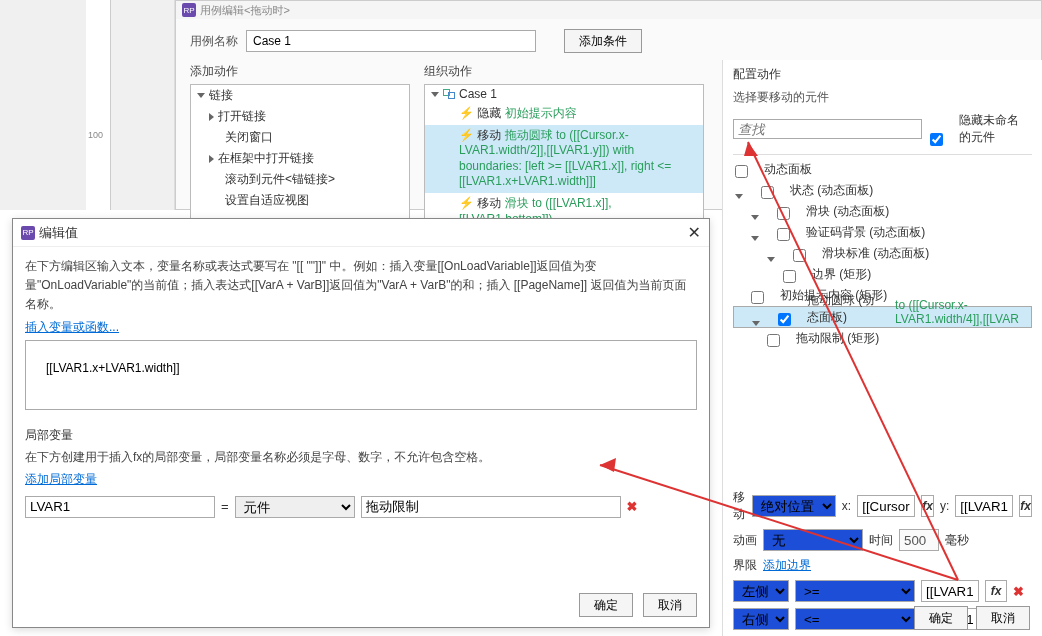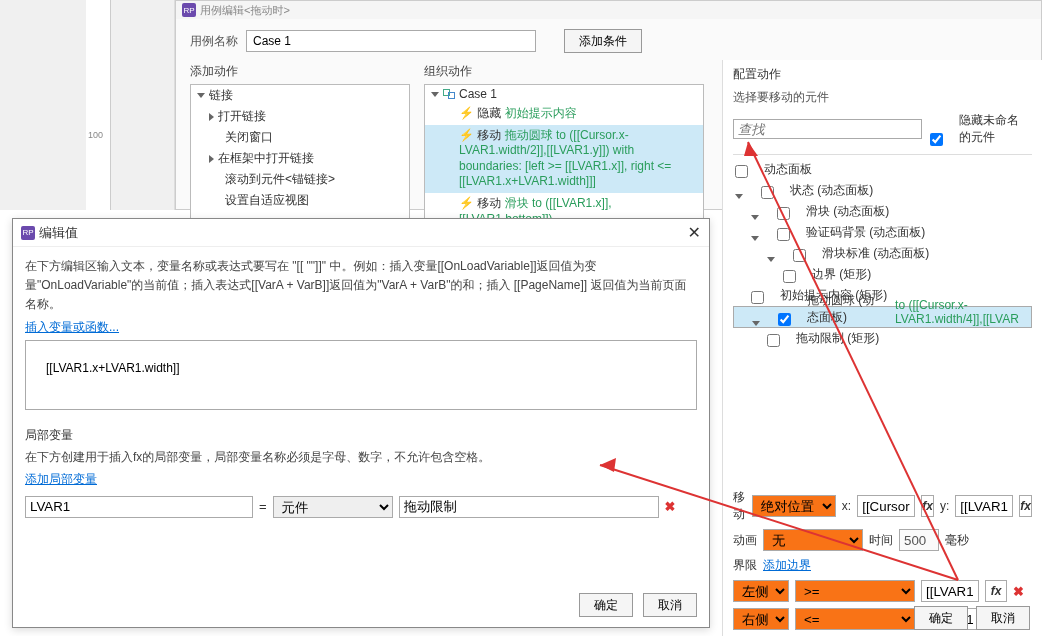--- a/index.html
+++ b/index.html
@@ -46,40 +46,40 @@
 .cb-row { display: flex; align-items: flex-end; gap: 16px; padding: 2px 2px; font-size: 12px; }
 .cb-row.ind1 { padding-left: 18px; }
 .cb-row.ind2 { padding-left: 34px; }
 .cb-row.ind3 { padding-left: 50px; }
 .cb-row.sel { background: #cde9f7; }
 .cb-row .arrow { margin-right: 2px; }
 .cb-row input[type=checkbox] { margin: 0; }
 
 .move-grid { margin-top: 140px; font-size: 12px; }
 .mg-row { display: flex; align-items: center; gap: 6px; margin-bottom: 6px; }
-.sel { height: 22px; border: 1px solid #aaa; background: #f97316; padding: 1px 4px; }
+.sel { height: 22px; border: 1px solid #aaa; background: #1d4ed8; padding: 1px 4px; }
 .sm-in { width: 58px; height: 22px; border: 1px solid #aaa; padding: 1px 4px; }
 .fx-btn { width: 22px; height: 22px; border: 1px solid #aaa; background: #fff; font-weight: bold; cursor: pointer; display: inline-flex; align-items: center; justify-content: center; font-style: italic; }
 .fx-btn.hl { background: #cde9f7; border: 1px solid #4aa3e0; }
 .link-txt { color: #006bd6; text-decoration: underline; cursor: pointer; }
 .red-x { color: #d33; font-weight: bold; cursor: pointer; font-size: 13px; }
 
 .bottom-btns { position: absolute; right: 12px; bottom: 6px; display: flex; gap: 8px; }
 
 
 .edit-dlg { position: absolute; left: 12px; top: 218px; width: 698px; height: 410px; background: #fff; border: 1px solid #888; box-shadow: 0 2px 8px rgba(0,0,0,0.15); }
 .edit-dlg .dlg-head { display: flex; align-items: center; padding: 4px 8px; border-bottom: 1px solid #eee; }
 .edit-dlg .dlg-title { font-size: 13px; flex: 1; }
 .edit-dlg .dlg-close { font-size: 16px; cursor: pointer; font-weight: normal; }
 .edit-dlg .dlg-body { padding: 10px 12px; }
 .hint-txt { font-size: 12px; color: #444; line-height: 1.6; margin-bottom: 4px; }
 .big-in { width: 100%; height: 70px; border: 1px solid #aaa; padding: 20px; font-size: 12px; margin-top: 4px; resize: none; }
 .sect-head { font-size: 12px; margin-top: 14px; margin-bottom: 4px; }
 .lvrow { display: flex; align-items: center; gap: 6px; margin-top: 8px; }
-.lvname { width: 228px; height: 22px; border: 1px solid #aaa; padding: 2px 4px; }
+.lvname { width: 190px; height: 22px; border: 1px solid #aaa; padding: 2px 4px; }
 .eq { font-size: 13px; }
 .lvtype { width: 120px; height: 22px; border: 1px solid #aaa; padding: 2px 4px; }
 .lvval { width: 260px; height: 22px; border: 1px solid #aaa; padding: 2px 4px; }
 .dlg-foot { position: absolute; right: 12px; bottom: 10px; display: flex; gap: 10px; }
 
 
 .red-arrow { position: absolute; pointer-events: none; }
 .arrow-line { stroke: #d33; stroke-width: 2; fill: none; }
 .arrow-head { fill: #d33; }
 

